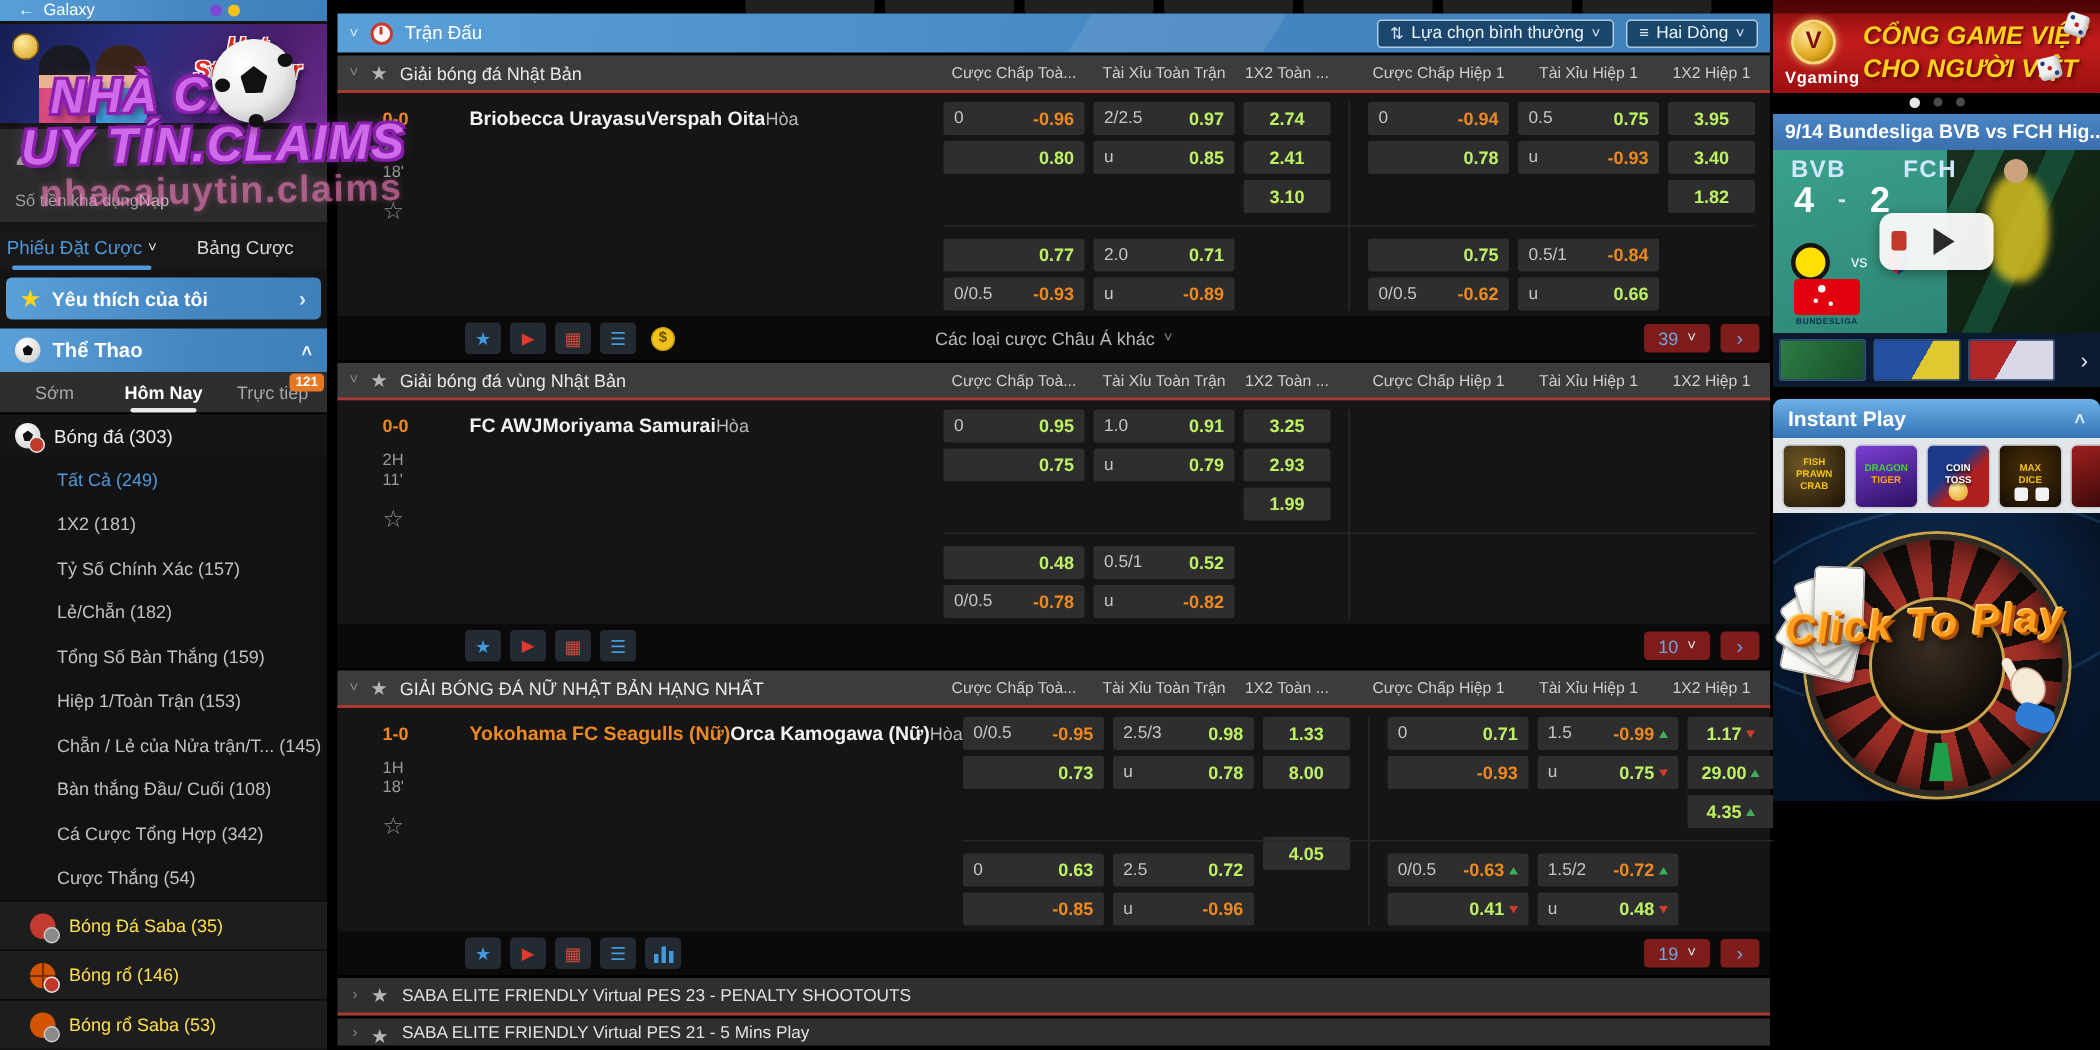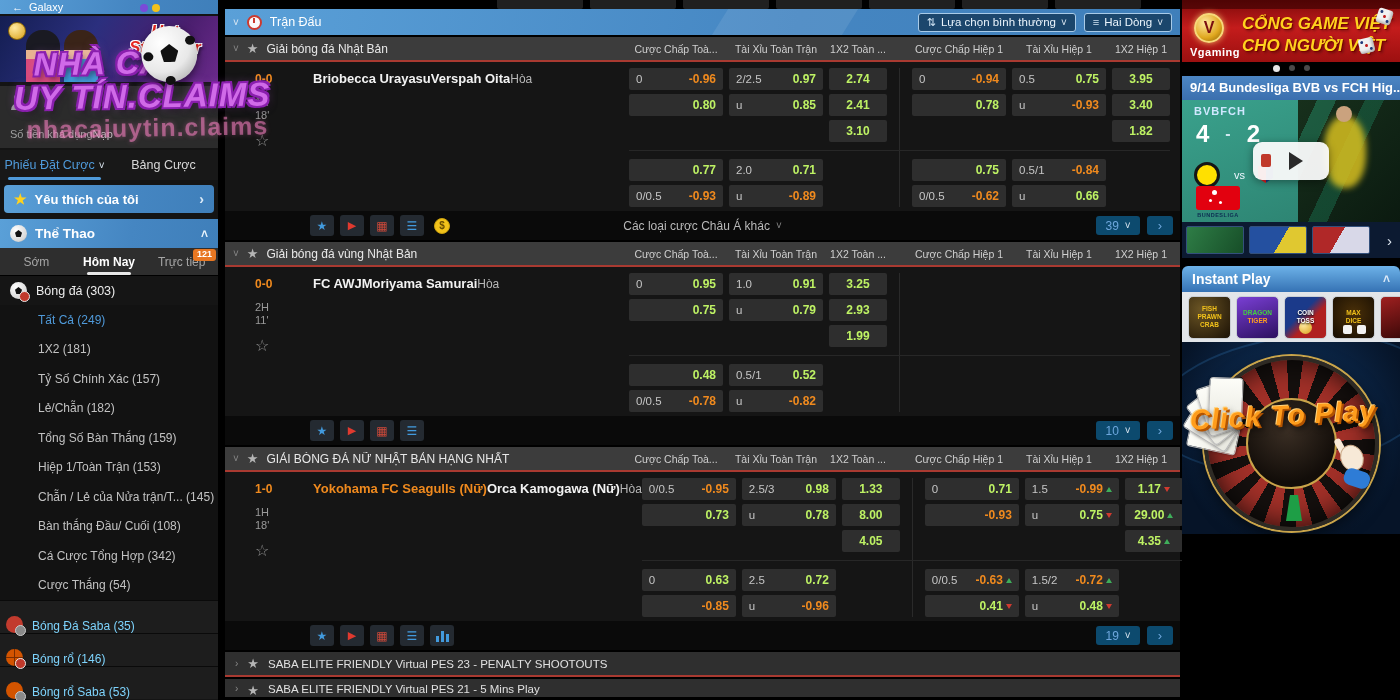--- a/index.html
+++ b/index.html
@@ -41,21 +41,21 @@
 .ball.badged::before{content:"";position:absolute;right:-3px;bottom:-3px;width:9px;height:9px;border-radius:50%;background:#c0392b;border:1px solid #e8e8e8;z-index:2}
 #timetabs{height:27px;background:#2e2e2e;display:flex}
 .ttab{flex:1;position:relative;display:flex;align-items:center;justify-content:center;font-size:12px;color:#a6a6a6}
 .ttab.active{color:#fff;font-weight:bold}
 .ttab.active::after{content:"";position:absolute;bottom:0;left:14px;right:14px;height:3px;background:#e8e8e8;border-radius:2px}
 .tbadge{position:absolute;top:1px;right:2px;background:#e87722;color:#fff;font-size:9px;font-weight:bold;padding:1px 4px;border-radius:3px;line-height:1.1}
 .fitem{height:30px;background:#151515;display:flex;align-items:center;gap:9px;padding:0 10px;font-size:12.5px;color:#ececec;border-top:1px solid #000}
 #submenu{background:#121212}
 .smitem{height:29.5px;display:flex;align-items:center;padding-left:38px;font-size:12px;color:#c2c2c2;cursor:pointer}
 .smitem.active{color:#4f9ada}
-.ositem{height:33px;display:flex;align-items:flex-end;gap:9px;padding:0 6px;font-size:12px;color:#7dd3fc;background:#1d1d1d;border-top:1px solid #0a0a0a}
+.ositem{height:33px;display:flex;align-items:center;gap:9px;padding:0 20px;font-size:12px;color:#fde047;background:#1d1d1d;border-top:1px solid #0a0a0a}
 .osic{width:17px;height:17px;border-radius:50%;position:relative;flex:none}
 .osic.saba-football{background:#c23b2e}
 .osic.saba-football::after,.osic.saba-basketball::after{content:"";position:absolute;right:-3px;bottom:-3px;width:9px;height:9px;border-radius:50%;background:#8a8a8a;border:1px solid #ccc}
 .osic.basketball{background:#d35400;background-image:linear-gradient(rgba(0,0,0,0) 46%,#7a2d00 46% 54%,rgba(0,0,0,0) 54%),linear-gradient(90deg,rgba(0,0,0,0) 46%,#7a2d00 46% 54%,rgba(0,0,0,0) 54%)}
 .osic.basketball::after{content:"";position:absolute;right:-3px;bottom:-3px;width:9px;height:9px;border-radius:50%;background:#c0392b;border:1px solid #e8e8e8}
 .osic.saba-basketball{background:#d35400}
 
 #main{position:absolute;left:225px;top:0;width:955px;height:700px;display:flex;flex-direction:column;background:#000}
 .topstrip{height:9px;background:#000;display:flex;gap:7px;padding-left:272px;flex:none}
 .topstrip i{width:86px;height:9px;background:#202020;border-radius:0 0 2px 2px}
@@ -99,21 +99,21 @@
 .ficons{display:flex;gap:6px;align-items:center}
 .chip{width:24px;height:21px;background:#242a31;border-radius:3px;display:flex;align-items:center;justify-content:center;font-size:12px;cursor:pointer}
 .chip-star{color:#429add}.chip-play{color:#e03a2f;font-size:11px}.chip-grid{color:#d04a3a}.chip-list{color:#429add}
 .chip-coin{background:transparent}
 .coini{width:16px;height:16px;border-radius:50%;background:#f2c21a;color:#6b4e00;font-size:10px;font-weight:bold;display:flex;align-items:center;justify-content:center;border:1px solid #caa10e;font-style:normal}
 .chip-stats{gap:2px;align-items:flex-end;padding-bottom:4px}
 .bar{width:3px;background:#429add;display:inline-block}
 .b1{height:6px}.b2{height:11px}.b3{height:8px}
 .adrop{position:absolute;left:50%;transform:translateX(-50%);display:flex;align-items:center;gap:6px;color:#b9b9b9;font-size:12px;cursor:pointer}
 .pager{margin-left:auto;display:flex;gap:7px;margin-right:7px}
-.pbox,.pnext{background:#0c4a6e;color:#6ea7dd;border-radius:3px;font-size:12px;display:flex;align-items:center;gap:6px;padding:2px 9px;cursor:pointer}
+.pbox,.pnext{background:#7f1d1d;color:#6ea7dd;border-radius:3px;font-size:12px;display:flex;align-items:center;gap:6px;padding:2px 9px;cursor:pointer}
 .pnext{padding:2px 11px;font-size:13px}
 .sabarow{margin-top:2px;height:25px;background:#2f2f2f;display:flex;align-items:center;gap:9px;padding-left:10px;border-bottom:2px solid #a93a31;cursor:pointer}
 .sabarow .lstar{color:#b5b5b5;font-size:13px}
 .sabarow.cut{height:18px;border-bottom:none;overflow:hidden;align-items:flex-start;padding-top:4px}
 .sabalabel{color:#e0e0e0;font-size:11.5px}
 
 #rightbar{position:absolute;left:1182px;top:0;width:218px;height:700px;background:#000}
 .rbanner{height:62px;position:relative;background:linear-gradient(180deg,#7e0a0a,#c41c1c 45%,#9c1010);overflow:hidden;cursor:pointer}
 .rbanner::before{content:"";position:absolute;top:0;left:0;right:0;height:9px;background:rgba(40,0,0,.55)}
 .vlogo{position:absolute;left:12px;top:13px;width:30px;height:30px;border-radius:50%;background:radial-gradient(circle at 35% 30%,#ffe9a0,#e0a81f 60%,#8a5c00);color:#7a1010;display:flex;align-items:center;justify-content:center;font-weight:900;font-size:16px;border:2px solid #f7d87a;box-shadow:0 0 6px rgba(255,220,120,.8)}
@@ -124,21 +124,21 @@
 .dA{right:8px;top:9px;transform:rotate(18deg)}
 .dB{right:26px;top:38px;transform:rotate(-14deg)}
 #dots{height:12px;display:flex;gap:9px;align-items:center;justify-content:center;background:#000}
 .dot{width:6px;height:6px;border-radius:50%;background:#4a4a4a;cursor:pointer}
 .dot.active{background:#e8e8e8;width:7px;height:7px}
 .vhdr{margin-top:2px;height:24px;background:linear-gradient(180deg,#4c86c4,#3b6fae);color:#fff;font-size:13px;font-weight:bold;padding:4px 8px;white-space:nowrap;overflow:hidden}
 .vbody{height:122px;position:relative;overflow:hidden;background:linear-gradient(160deg,#3aa18c,#2b7f6e);cursor:pointer}
 .vright{position:absolute;right:0;top:0;width:47%;height:100%;background:linear-gradient(115deg,rgba(0,0,0,0) 0 12%,rgba(40,160,120,.4) 12% 24%,rgba(0,0,0,0) 24% 42%,rgba(30,140,100,.35) 42% 54%,rgba(0,0,0,0) 54%),linear-gradient(135deg,#17301c,#0b1a10)}
 .vright::after{content:"";position:absolute;right:34px;top:16px;width:42px;height:72px;border-radius:45%;background:#d8c020;filter:blur(3px);opacity:.85}
 .vright::before{content:"";position:absolute;right:48px;top:6px;width:16px;height:16px;border-radius:50%;background:#caa27e;z-index:2}
-.vcodes{position:absolute;left:12px;top:5px;display:flex;font-size:11px;font-weight:bold;color:#cfe8ff;letter-spacing:1px}
+.vcodes{position:absolute;left:12px;top:5px;display:flex;gap:38px;font-size:16px;font-weight:bold;color:#cfe8ff;letter-spacing:1px}
 .vscores{position:absolute;left:14px;top:20px;display:flex;gap:16px;font-size:24px;font-weight:bold;color:#fff;align-items:center}
 .vscores em{font-style:normal;font-size:16px;color:#d0e8f0}
 .bvb{position:absolute;left:12px;top:62px;width:26px;height:26px;border-radius:50%;background:#ffe000;border:3px solid #151515}
 .vvs{position:absolute;left:52px;top:69px;color:#eef7ff;font-size:11px}
 .fch{position:absolute;left:76px;top:66px;width:15px;height:17px;background:linear-gradient(90deg,#e02020 50%,#1b3c8c 50%);clip-path:polygon(0 0,100% 0,100% 70%,50% 100%,0 70%)}
 .bl{position:absolute;left:10px;top:86px;width:52px;text-align:center}
 .bl i{display:block;width:44px;height:24px;margin:0 auto;background:#e2010f;border-radius:3px;position:relative}
 .bl i::after{content:"";position:absolute;left:16px;top:4px;width:5px;height:5px;border-radius:50%;background:#fff;box-shadow:-4px 8px 0 -1px #fff,6px 10px 0 -1px #fff}
 .bl span{display:block;font-size:5.5px;font-weight:bold;color:#0c2d52;letter-spacing:.5px;margin-top:2px}
 .playbtn{position:absolute;left:50%;top:42px;transform:translateX(-50%);width:76px;height:38px;background:rgba(250,250,250,.95);border-radius:9px;display:flex;align-items:center;justify-content:center;box-shadow:0 2px 8px rgba(0,0,0,.4);cursor:pointer}
@@ -570,21 +570,21 @@
               <div class="ocell" style="grid-area: 2 / 2;">
                 <span class="lab">u</span>
                 <span class="val">0.78</span>
               </div>
               <div class="ocell x12" style="grid-area: 1 / 3;">
                 <span class="val">1.33</span>
               </div>
               <div class="ocell x12" style="grid-area: 2 / 3;">
                 <span class="val">8.00</span>
               </div>
-              <div class="ocell x12" style="grid-area: 3 / 3;">
+              <div class="ocell x12" style="grid-area: 3 / 3; margin-top: 28px;">
                 <span class="val">4.05</span>
               </div>
               <div class="ocell" style="grid-area: 5 / 1;">
                 <span class="lab">0</span>
                 <span class="val">0.63</span>
               </div>
               <div class="ocell" style="grid-area: 6 / 1;">
                 <span class="val neg">-0.85</span>
               </div>
               <div class="ocell" style="grid-area: 5 / 2;">

